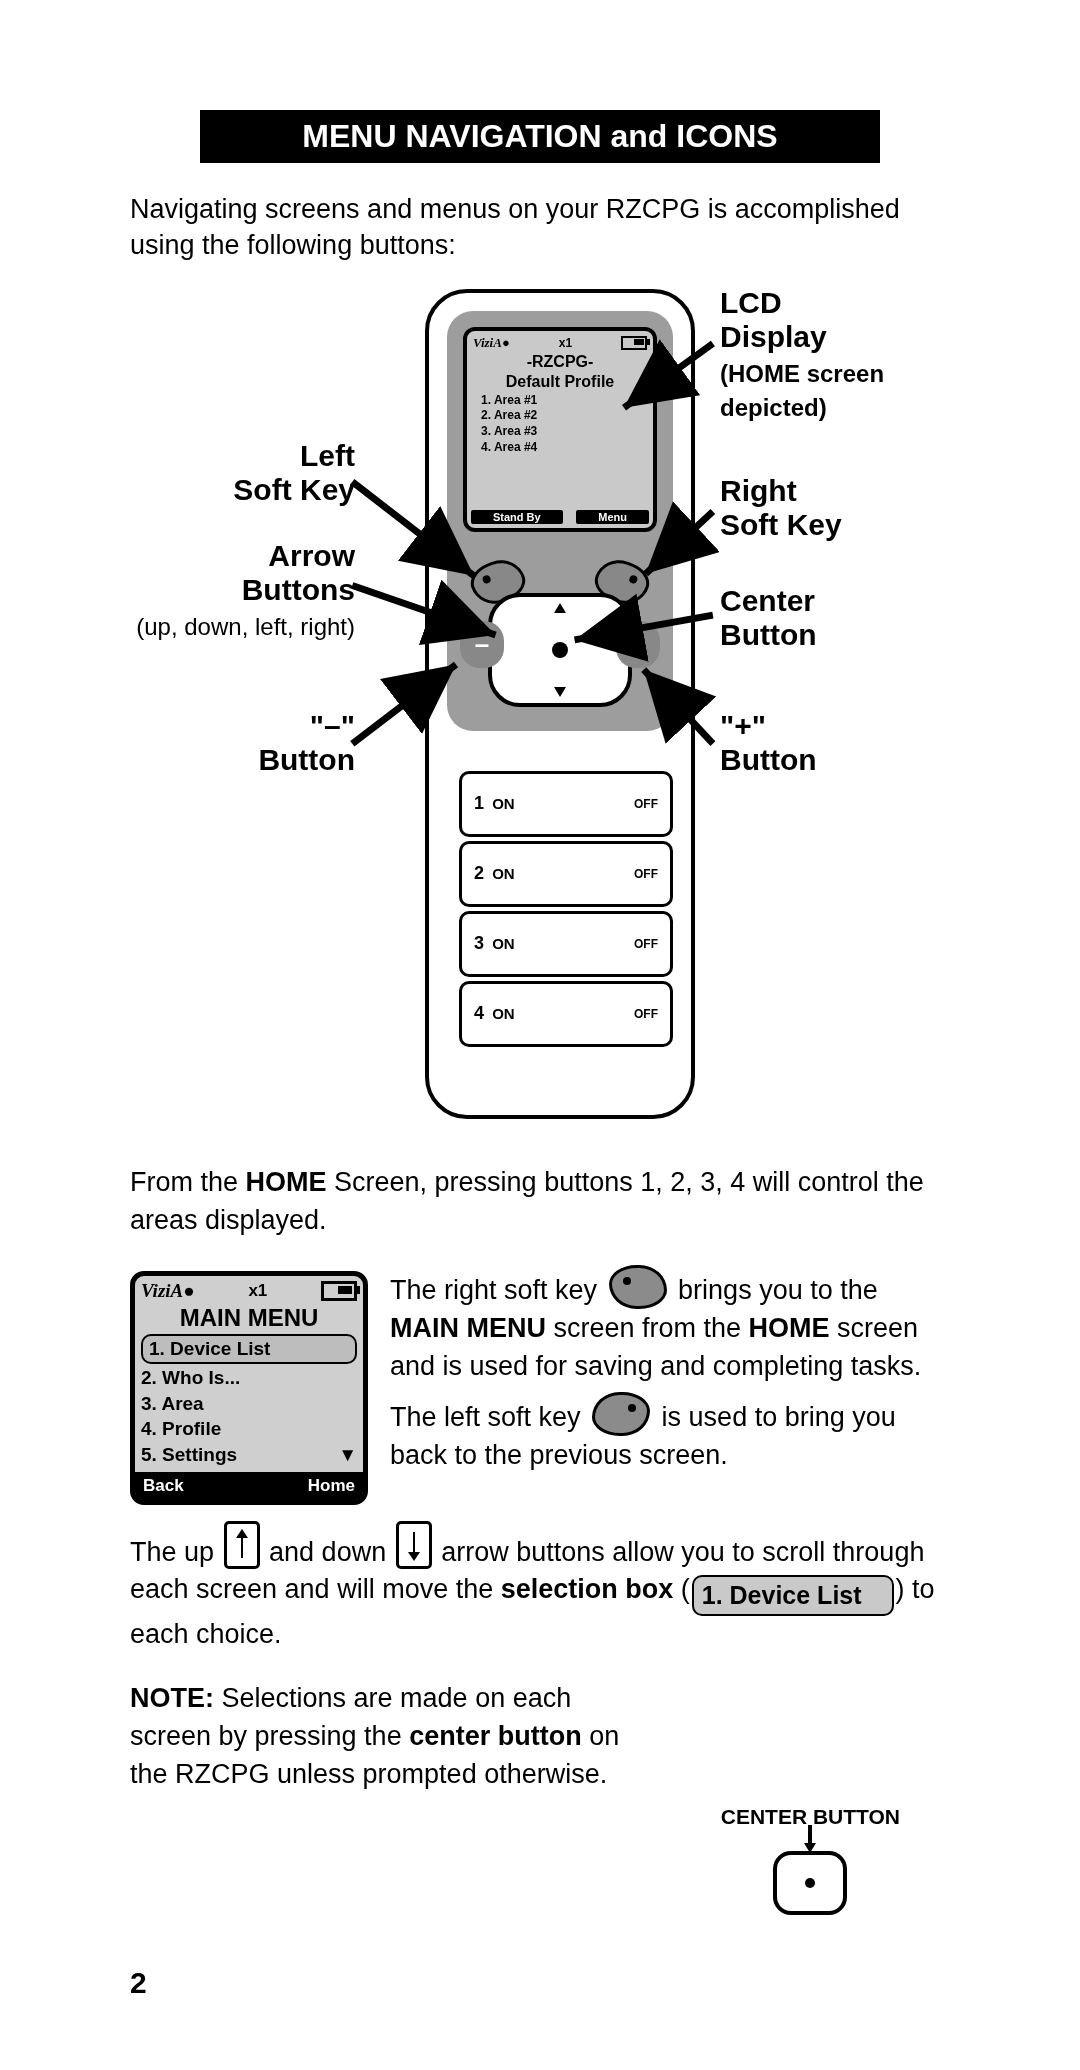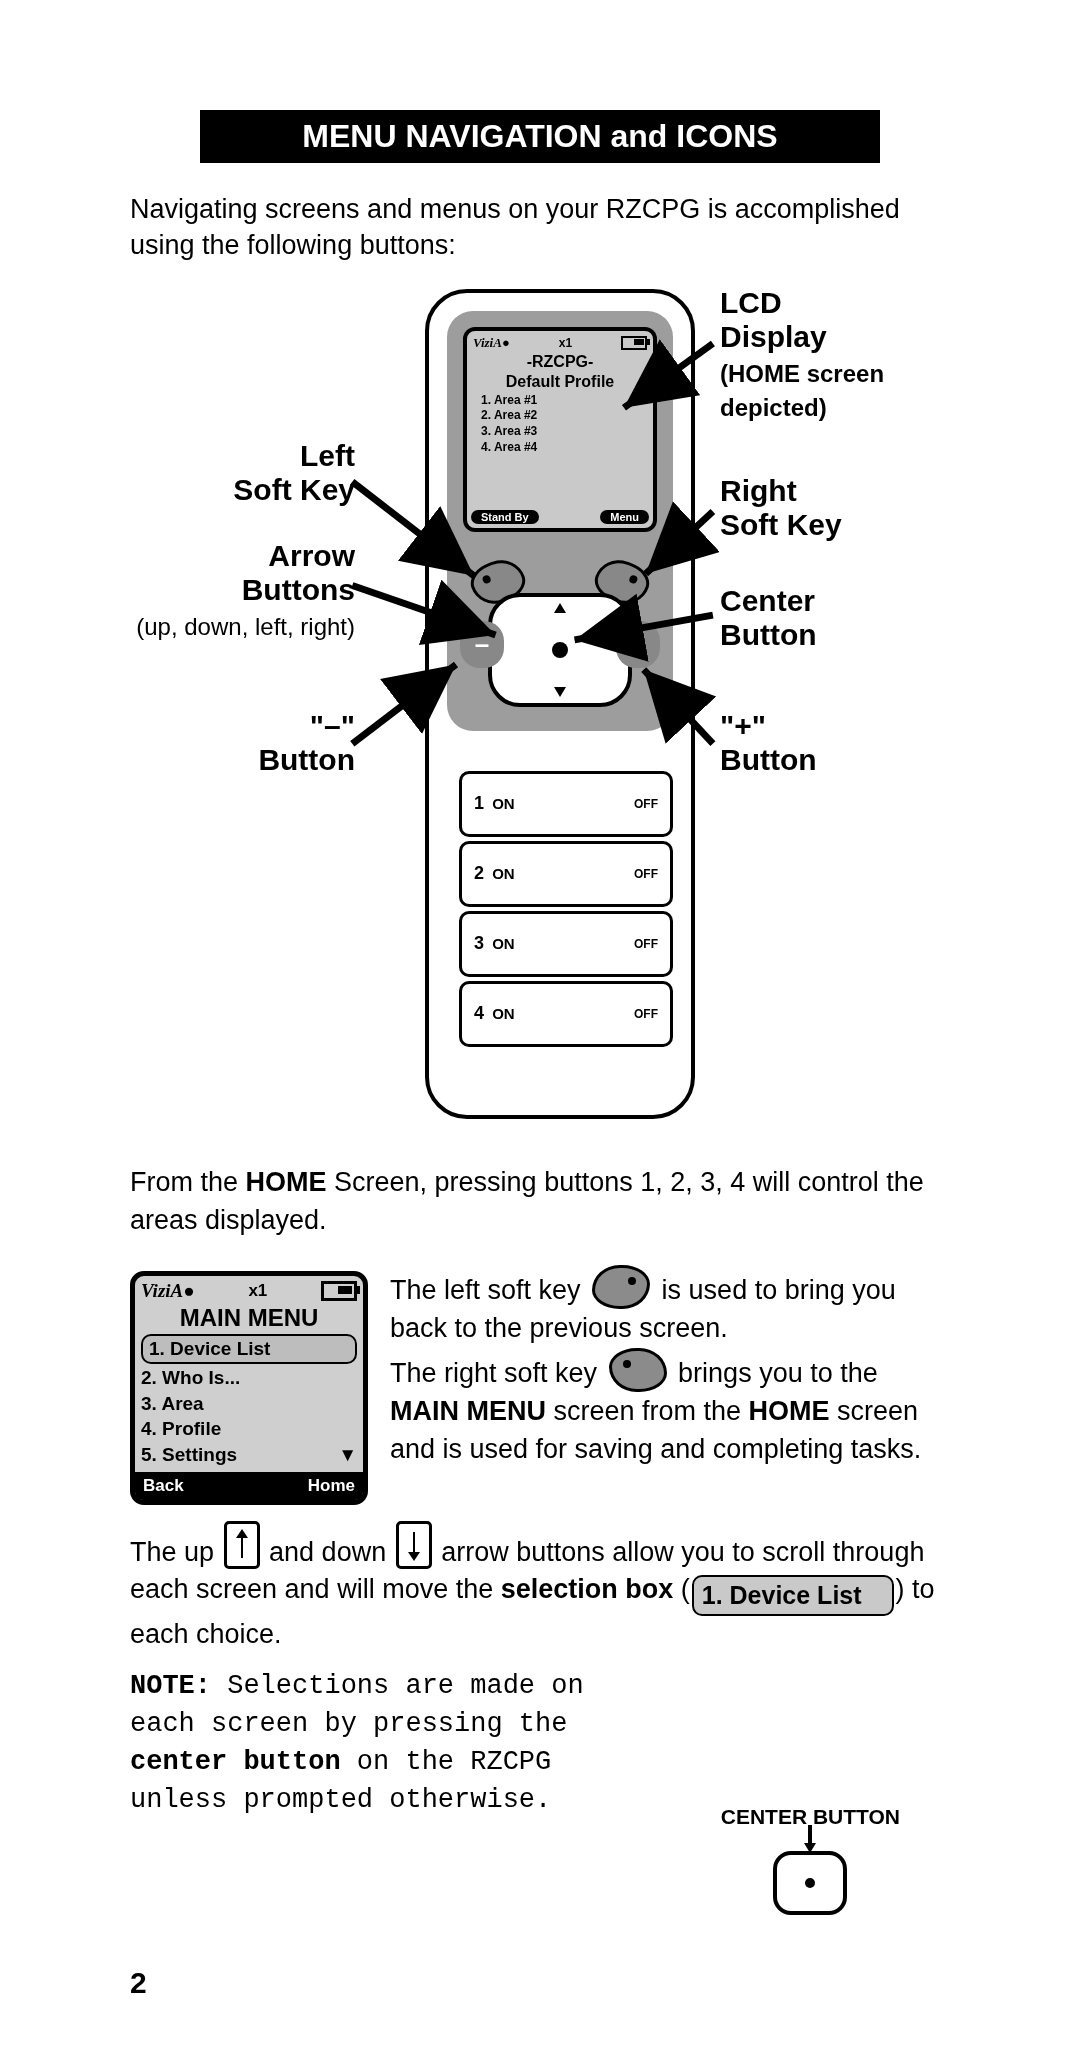--- a/index.html
+++ b/index.html
@@ -103,21 +103,21 @@
   }
   .lcd-top .batt .fill { position:absolute; right:1px; top:1px; width:10px; height:6px; background:#000;}
   .lcd-title { text-align:center; font-size:16px; margin-top:2px;}
   .lcd-list { font-size:12px; line-height:1.3; margin:2px 0 0 8px;}
   .lcd-foot {
     position:absolute; left:4px; right:4px; bottom:4px;
     display:flex; justify-content:space-between;
     font-size:11px;
   }
   .lcd-foot span {
-    background:#000; color:#fff; padding:1px 10px; border-radius:7px;
+    background:#000; color:#fff; padding:1px 22px; border-radius:2px;
   }
 
   
   .softkey {
     position:absolute;
     width:48px; height:36px;
     background:#888;
     border:3px solid #000;
     border-radius:50% 50% 50% 50% / 45% 60% 45% 60%;
   }
@@ -462,35 +462,35 @@
               <span>▼</span>
             </div>
         </div>
         <div class="mini-foot">
           <span>Back</span>
           <span>Home</span>
         </div>
       </div>
     </div>
 
+    <div class="body-text">
+      <span>The right soft key </span><span class="sk-inline"></span><span> brings you to the </span><b>MAIN MENU</b><span> screen from the </span><b>HOME</b><span> screen and is used for saving and completing tasks.</span>
+    </div>
+
     <div class="body-text" style="margin-top:6px;">
       <span>The left soft key </span><span class="sk-inline flip"></span><span> is used to bring you back to the previous screen.</span>
-    </div>
-
-    <div class="body-text">
-      <span>The right soft key </span><span class="sk-inline"></span><span> brings you to the </span><b>MAIN MENU</b><span> screen from the </span><b>HOME</b><span> screen and is used for saving and completing tasks.</span>
     </div>
     <div class="clear"></div>
   </div>
 
   <div class="body-text" style="margin-top:10px;">
     <span>The up </span><span class="ab-inline up"></span><span> and down </span><span class="ab-inline dn"></span><span> arrow buttons allow you to scroll through each screen and will move the </span><b>selection box</b><span> (</span><span class="selbox">1. Device List</span><span>) to each choice.</span>
   </div>
 
-  <div class="body-text" style="margin-top:14px; width:520px;font-family:Liberation Mono, monospace;">
+  <div class="body-text" style="margin-top:26px; width:520px;">
     <b>NOTE:</b><span> Selections are made on each screen by pressing the </span><b>center button</b><span> on the RZCPG unless prompted otherwise.</span>
   </div>
 
   <div class="cb-wrap">
     <div>CENTER BUTTON</div>
     <svg width="16" height="28">
       <line x1="8" y1="0" x2="8" y2="20" stroke="#000" stroke-width="4"></line>
       <path d="M2,18 L8,28 L14,18 Z" fill="#000"></path>
     </svg>
     <div class="btn"></div>

